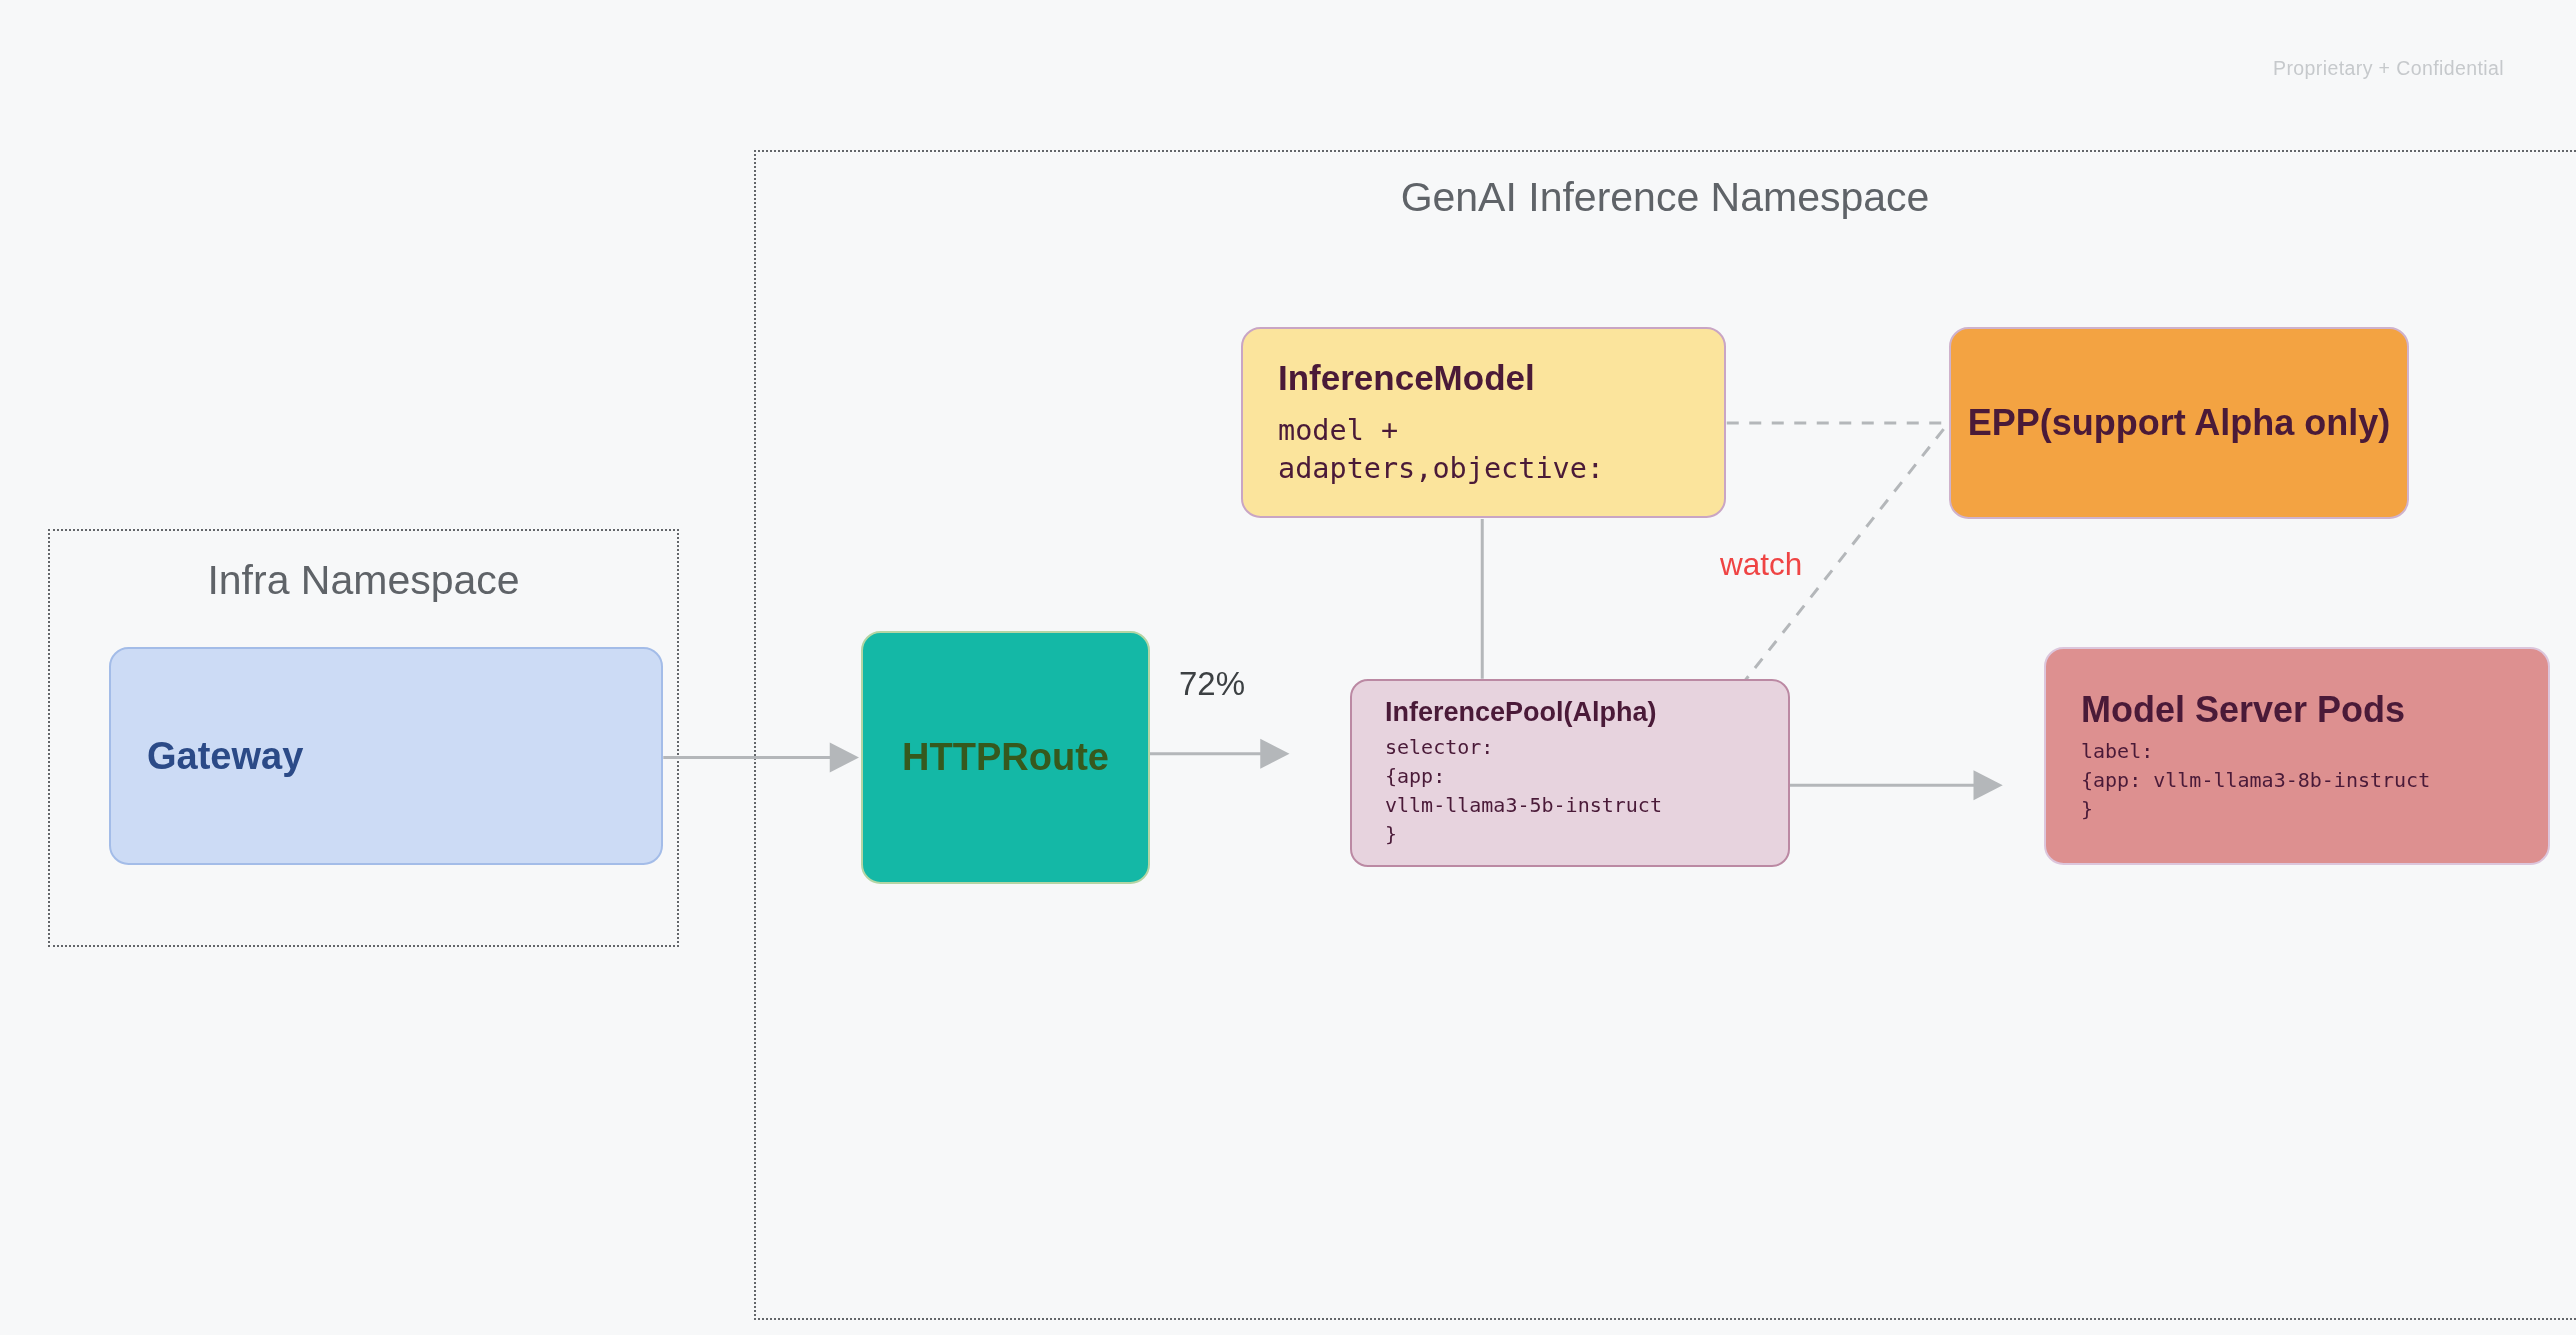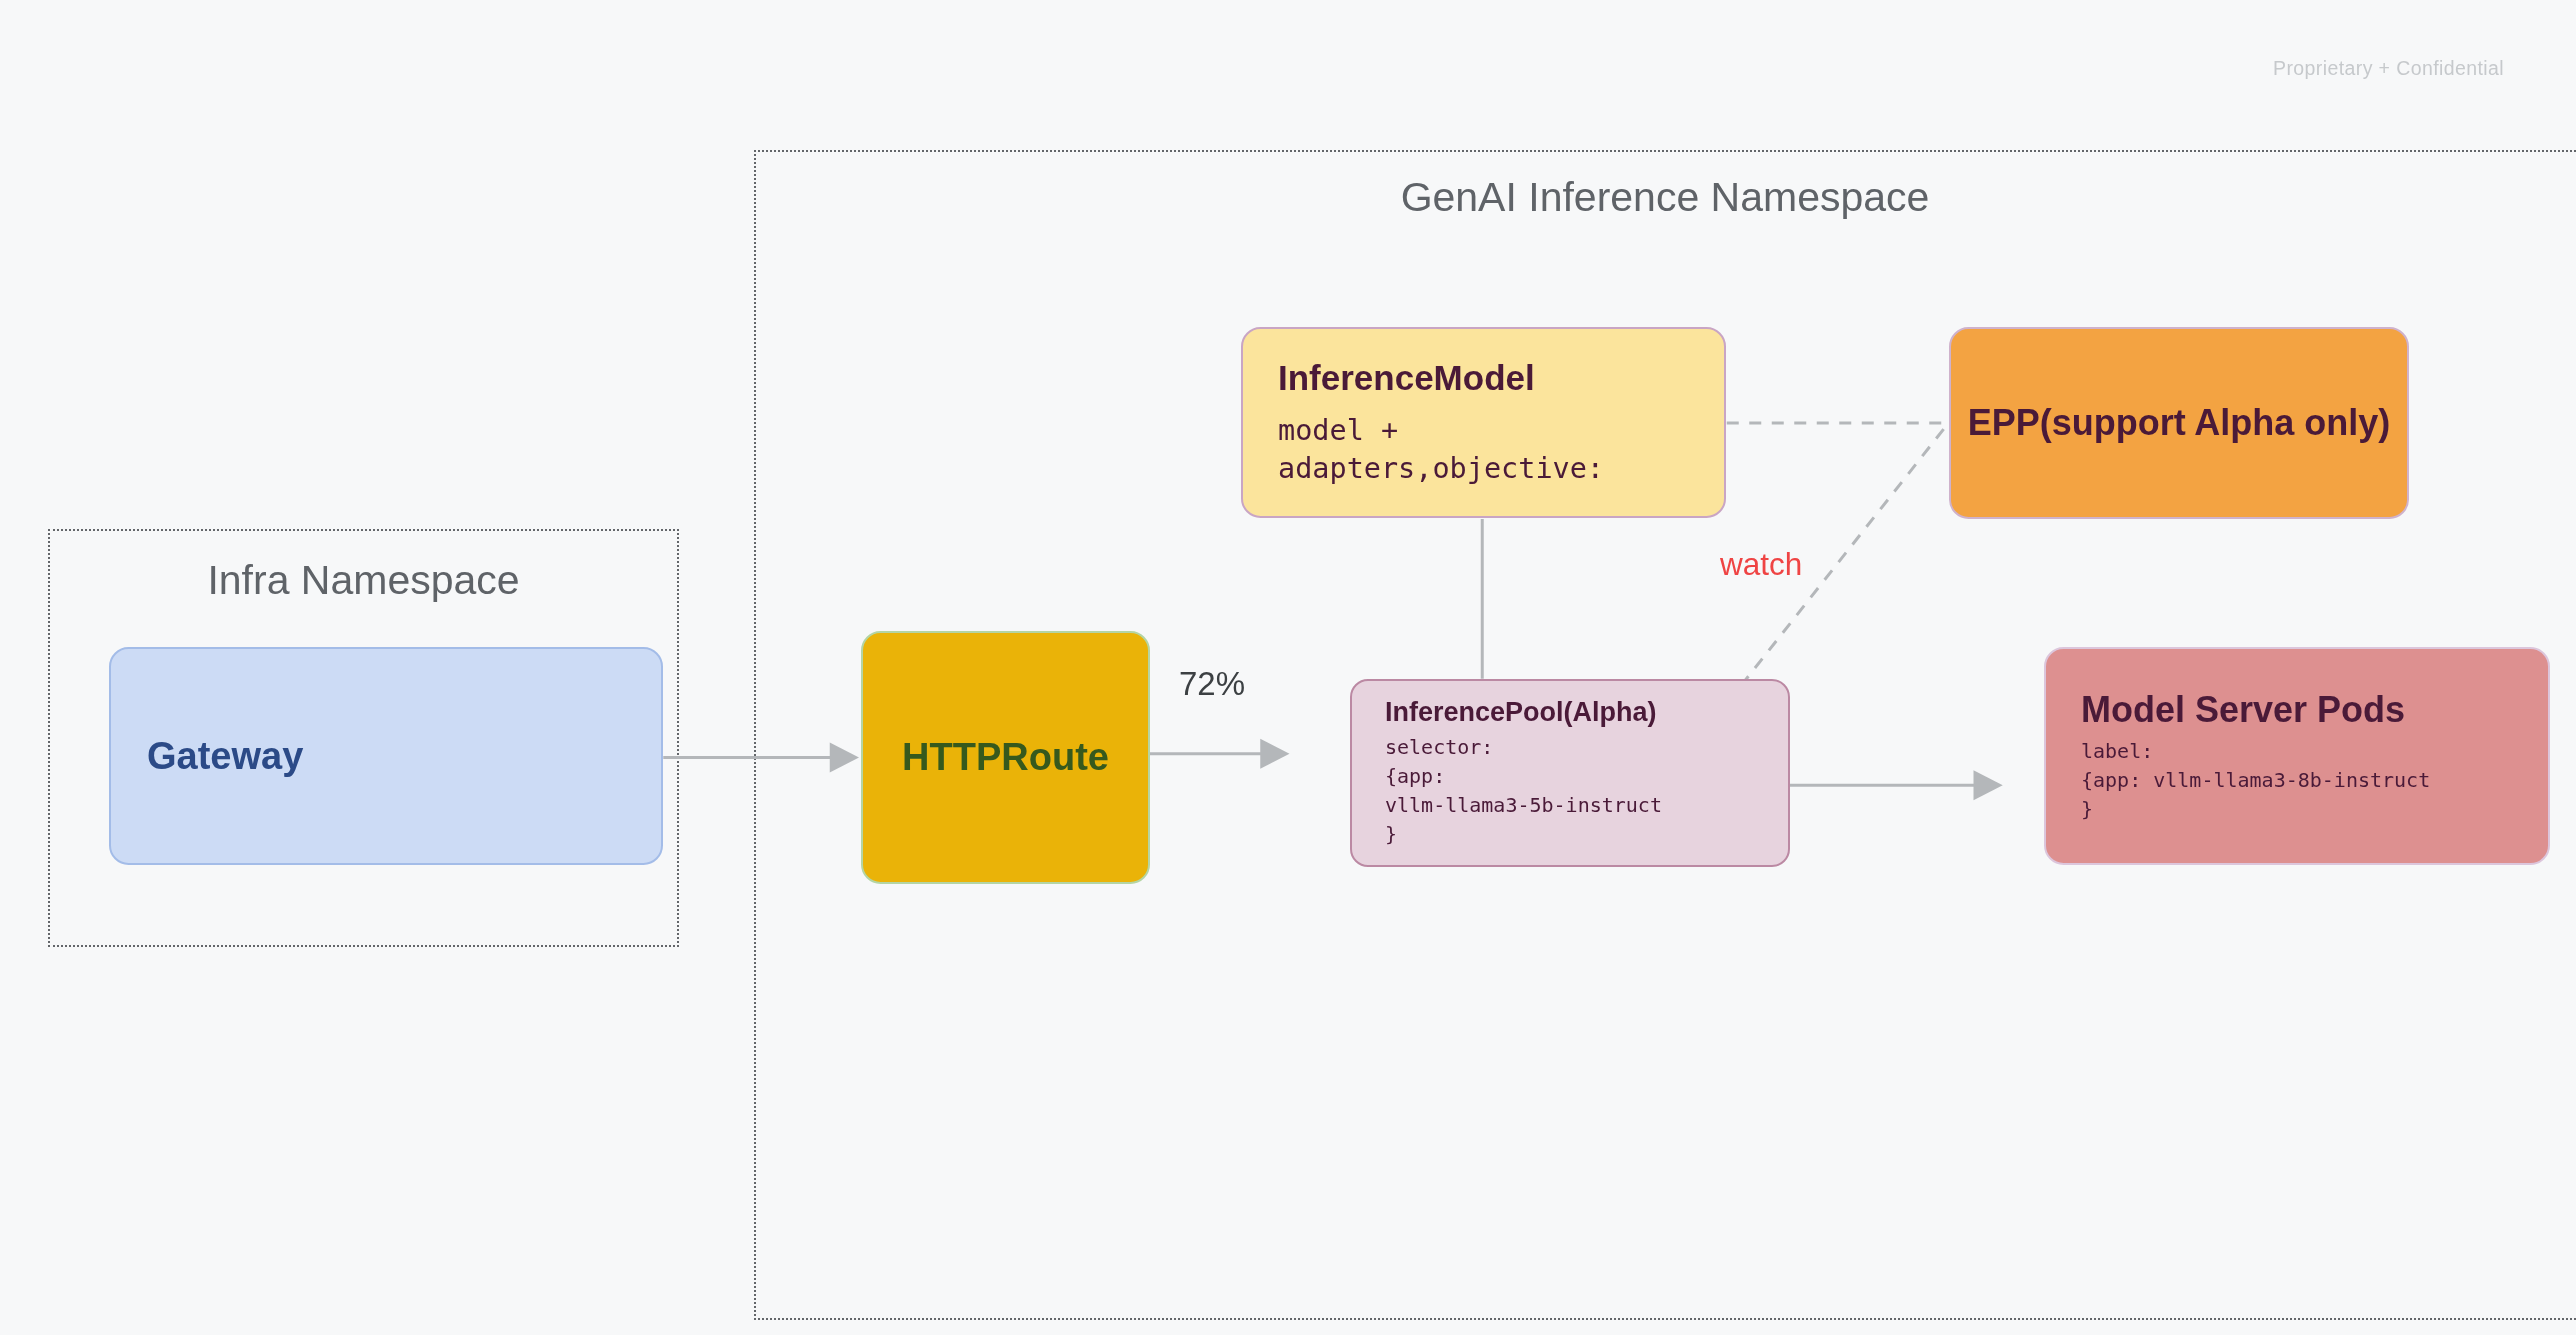--- a/index.html
+++ b/index.html
@@ -59,21 +59,21 @@
 
   #node-gateway {
     left: 109px; top: 647px; width: 554px; height: 218px;
     background: #ccdbf5; border: 2.3px solid #a3bce8;
     padding-left: 36px;
   }
   #node-gateway .title { font-size: 38px; color: #2b4a87; }
 
   #node-httproute {
     left: 861px; top: 631px; width: 289px; height: 253px;
-    background: #eab308; border: 2.3px solid #b4d5a4;
+    background: #14b8a6; border: 2.3px solid #b4d5a4;
     align-items: center;
   }
   #node-httproute .title { font-size: 38px; color: #36591d; }
 
   #node-inference-model {
     left: 1241px; top: 327px; width: 485px; height: 191px;
     background: #fbe49c; border: 2.3px solid #c9a5c4;
     padding-left: 35px;
   }
   #node-inference-model .title { font-size: 35px; color: #4a1a38; margin-bottom: 14px; }

